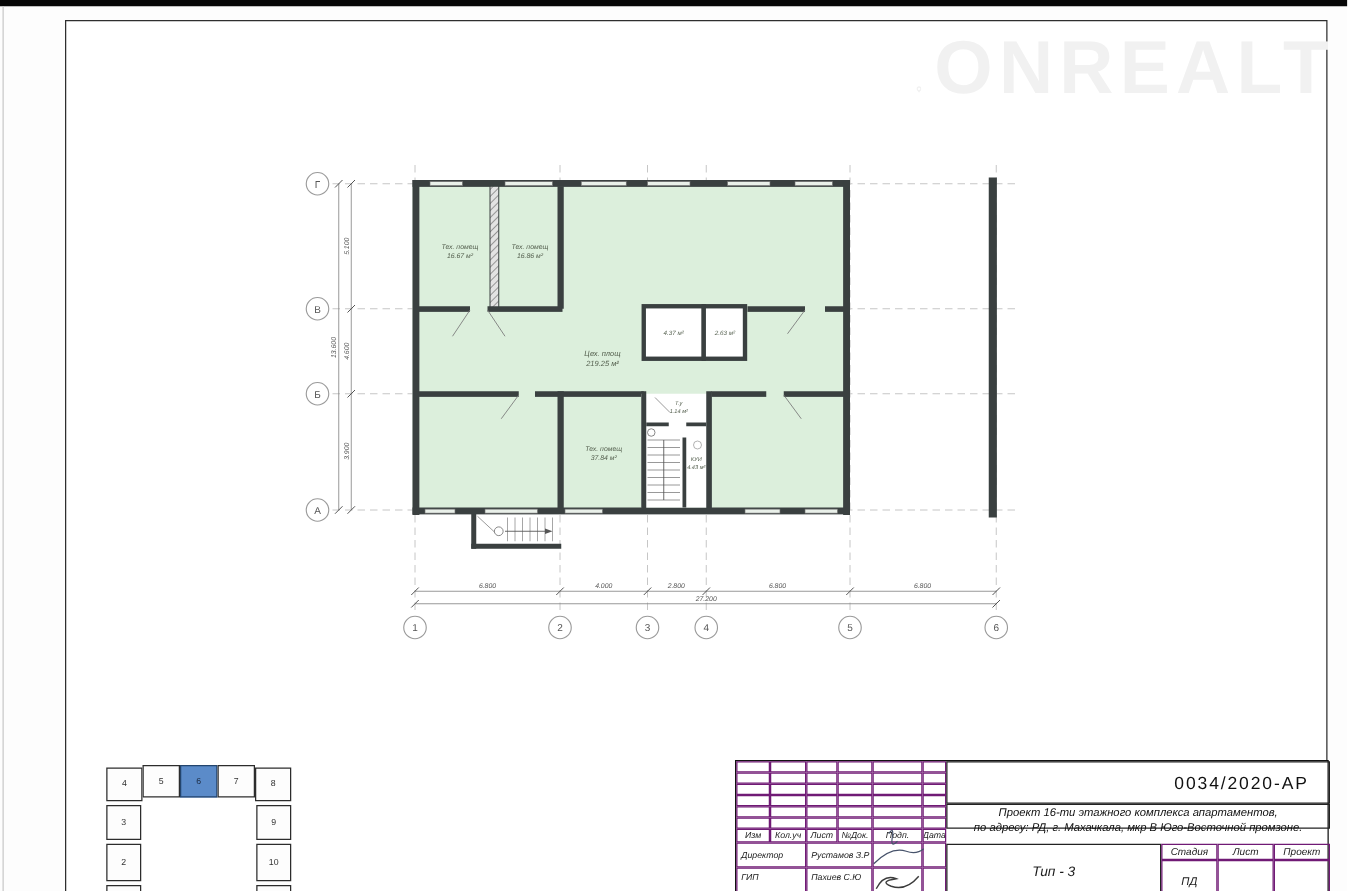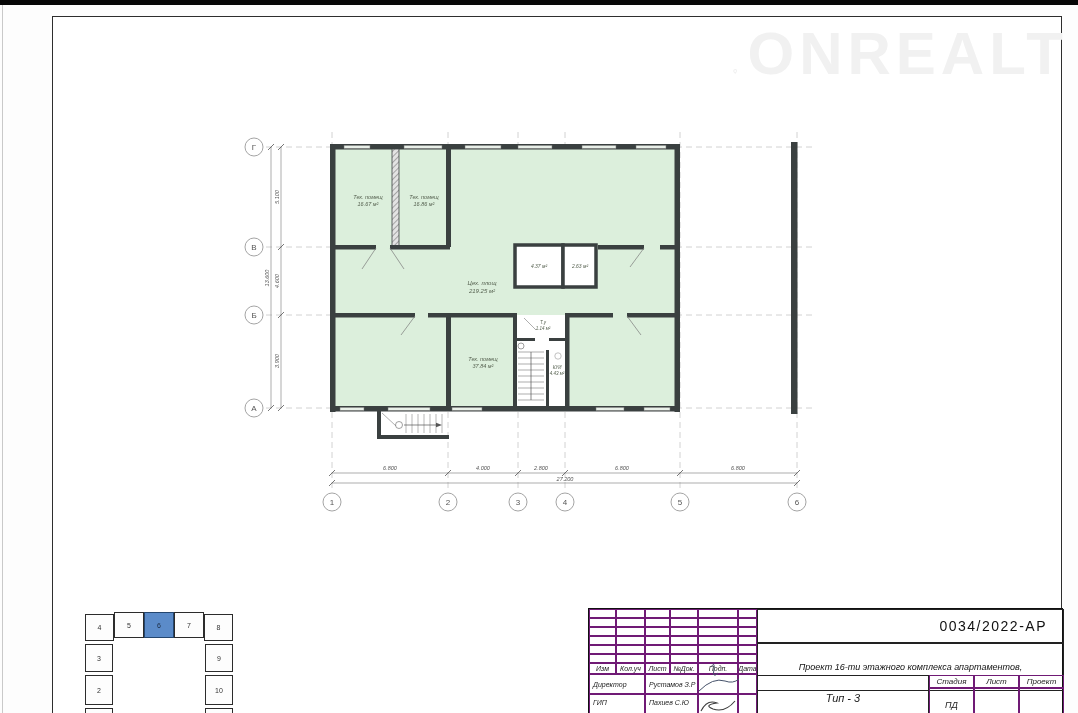--- a/index.html
+++ b/index.html
@@ -30,22 +30,22 @@
 
   
   .tb{position:absolute;left:588px;top:608px;width:475px;height:112px;box-sizing:border-box;
       border:1.4px solid #111;background:#fff;color:#1b1b1b;}
   .tb .cell{position:absolute;border:1px solid #701a75;box-sizing:border-box;}
   .tb .lbl{display:flex;align-items:center;justify-content:center;
            font-style:italic;font-size:7px;white-space:nowrap;overflow:hidden;}
   .tb-code{position:absolute;left:168px;top:0;width:307px;height:34px;border:1px solid #222;
            box-sizing:border-box;display:flex;align-items:center;justify-content:flex-end;
            padding-right:16px;font-size:14px;letter-spacing:1.5px;color:#111;}
-  .tb-proj{position:absolute;left:168px;top:34px;width:307px;height:48px;border:1px solid #222;
-           box-sizing:border-box;display:flex;flex-direction:column;align-items:center;justify-content:center;
+  .tb-proj{position:absolute;left:168px;top:34px;width:307px;height:20px;border:1px solid #222;
+           box-sizing:border-box;display:flex;flex-direction:column;align-items:center;justify-content:flex-start;
            font-style:italic;font-size:9px;line-height:1.35;text-align:center;color:#111;}
   .tb-type{position:absolute;left:168px;top:66px;width:172px;height:46px;border:1px solid #222;
            box-sizing:border-box;display:flex;align-items:center;justify-content:center;
            font-style:italic;font-size:11px;}
   .tb-stage-h{height:13px;}
   .tb-stage-v{display:flex;align-items:center;justify-content:center;font-style:italic;font-size:9px;}
   .sig{position:absolute;pointer-events:none;}
 </style>
 </head>
 <body>
@@ -336,23 +336,24 @@
       <div class="cell lbl" style="left:56px;top:85px;width:53px;height:27px;justify-content:flex-start;padding-left:3px;align-items:flex-start;padding-top:4px;">Пахиев С.Ю</div>
       <div class="cell" style="left:109px;top:85px;width:40px;height:27px;"></div>
       <div class="cell" style="left:149px;top:85px;width:19px;height:27px;"></div>
     </div>
 
     <svg class="sig" style="left:104px;top:52px;" width="54" height="58">
       <path d="M18 6 q4 -6 3 2 q-2 10 4 4 M6 30 q14 -14 26 -10 q8 3 14 -2" fill="none" stroke="#47536b" stroke-width="1"></path>
       <path d="M8 50 q6 -12 16 -8 q-14 2 -4 6 q12 4 22 -8" fill="none" stroke="#3c3c3c" stroke-width="1.1"></path>
     </svg>
 
-    <div class="tb-code">0034/2022-АР</div>
+    <div class="tb-code">0034/2020-АР</div>
     <div class="tb-proj">
       <span>Проект 16-ти этажного комплекса апартаментов,</span>
+      <span>по адресу: РД, г. Махачкала, мкр В Юго-Восточной промзоне.</span>
     </div>
     <div class="tb-type">Тип - 3</div>
     <div class="cell lbl tb-stage-h" style="left:340px;top:66px;width:45px;font-size:8px;">Стадия</div>
     <div class="cell lbl tb-stage-h" style="left:385px;top:66px;width:45px;font-size:8px;">Лист</div>
     <div class="cell lbl tb-stage-h" style="left:430px;top:66px;width:45px;font-size:8px;">Проект</div>
     <div class="cell tb-stage-v" style="left:340px;top:79px;width:45px;height:33px;">ПД</div>
     <div class="cell" style="left:385px;top:79px;width:45px;height:33px;"></div>
     <div class="cell" style="left:430px;top:79px;width:45px;height:33px;"></div>
   </div>
 </div>

